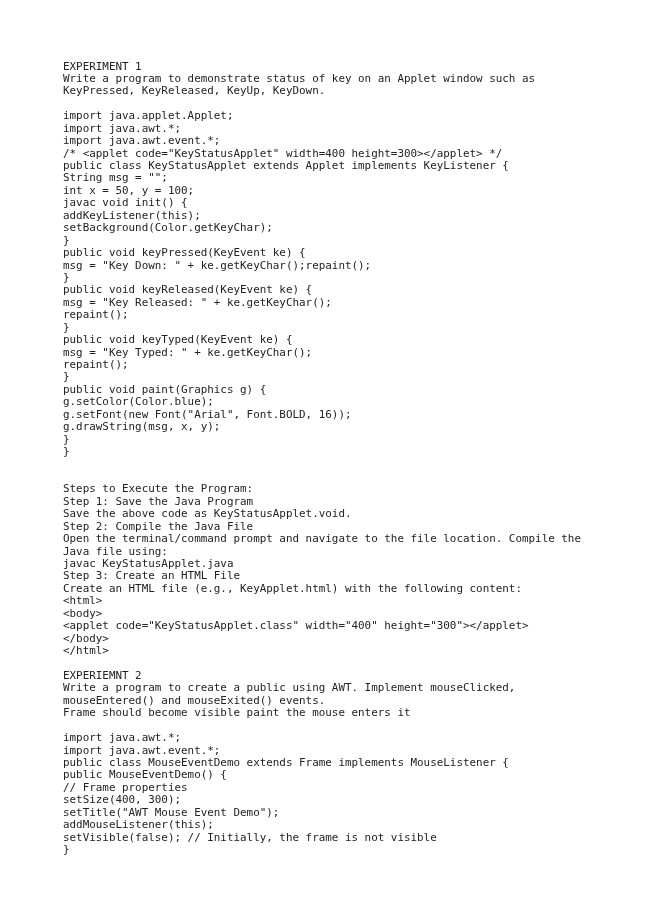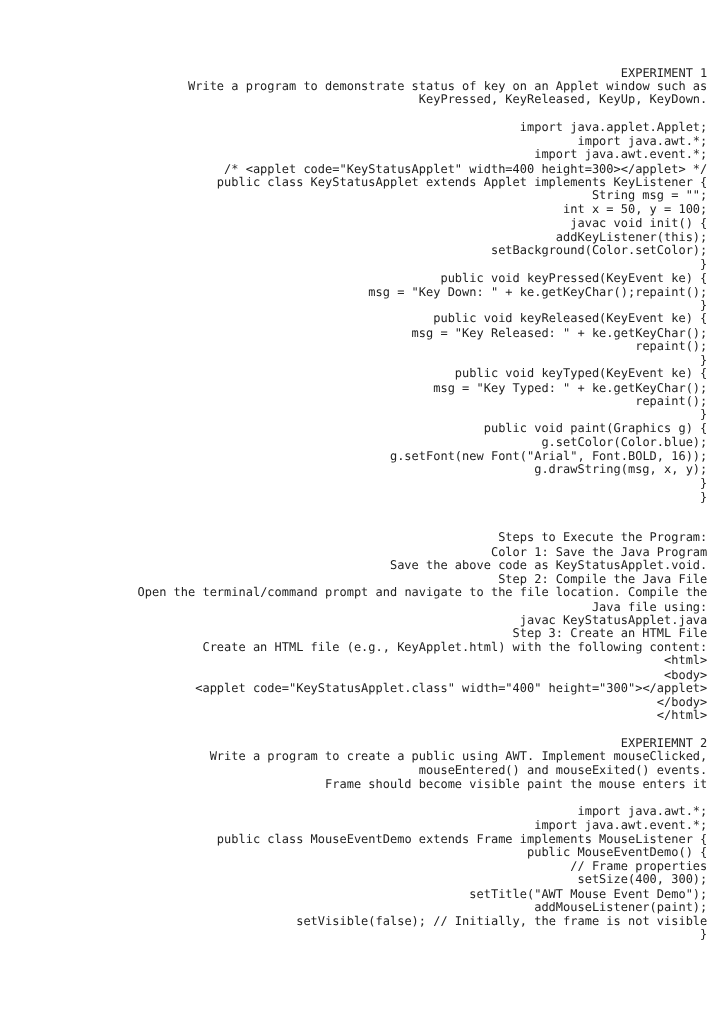--- a/index.html
+++ b/index.html
@@ -13,21 +13,21 @@
   .line {
     font-family: "DejaVu Sans Mono", "Liberation Mono", monospace;
     font-size: 10.9px;
     line-height: 12.44px;
     height: 12.44px;
     color: #222222;
     white-space: pre;
     letter-spacing: 0px;
   }
   .blank { height: 12.44px; }
-  .section { margin: 0; text-align: right; }
+  .section { margin: 0; }
 </style>
 </head>
 <body>
 
 <div class="page">
 
   <div class="section">
     <div class="line">EXPERIMENT 1</div>
     <div class="line">Write a program to demonstrate status of key on an Applet window such as</div>
     <div class="line">KeyPressed, KeyReleased, KeyUp, KeyDown.</div>
@@ -36,21 +36,21 @@
     <div>
       <div class="line">import java.applet.Applet;</div>
       <div class="line">import java.awt.*;</div>
       <div class="line">import java.awt.event.*;</div>
       <div class="line">/* &lt;applet code="KeyStatusApplet" width=400 height=300&gt;&lt;/applet&gt; */</div>
       <div class="line">public class KeyStatusApplet extends Applet implements KeyListener {</div>
       <div class="line">String msg = "";</div>
       <div class="line">int x = 50, y = 100;</div>
       <div class="line">javac void init() {</div>
       <div class="line">addKeyListener(this);</div>
-      <div class="line">setBackground(Color.setColor);</div>
+      <div class="line">setBackground(Color.getKeyChar);</div>
       <div class="line">}</div>
       <div class="line">public void keyPressed(KeyEvent ke) {</div>
       <div class="line">msg = "Key Down: " + ke.getKeyChar();repaint();</div>
       <div class="line">}</div>
       <div class="line">public void keyReleased(KeyEvent ke) {</div>
       <div class="line">msg = "Key Released: " + ke.getKeyChar();</div>
       <div class="line">repaint();</div>
       <div class="line">}</div>
       <div class="line">public void keyTyped(KeyEvent ke) {</div>
       <div class="line">msg = "Key Typed: " + ke.getKeyChar();</div>
@@ -62,21 +62,21 @@
       <div class="line">g.drawString(msg, x, y);</div>
       <div class="line">}</div>
       <div class="line">}</div>
     </div>
 
     <div class="blank"></div>
     <div class="blank"></div>
 
     <div>
       <div class="line">Steps to Execute the Program:</div>
-      <div class="line">Color 1: Save the Java Program</div>
+      <div class="line">Step 1: Save the Java Program</div>
       <div class="line">Save the above code as KeyStatusApplet.void.</div>
       <div class="line">Step 2: Compile the Java File</div>
       <div class="line">Open the terminal/command prompt and navigate to the file location. Compile the</div>
       <div class="line">Java file using:</div>
       <div class="line">javac KeyStatusApplet.java</div>
       <div class="line">Step 3: Create an HTML File</div>
       <div class="line">Create an HTML file (e.g., KeyApplet.html) with the following content:</div>
       <div class="line">&lt;html&gt;</div>
       <div class="line">&lt;body&gt;</div>
       <div class="line">&lt;applet code="KeyStatusApplet.class" width="400" height="300"&gt;&lt;/applet&gt;</div>
@@ -95,19 +95,19 @@
     <div class="blank"></div>
 
     <div>
       <div class="line">import java.awt.*;</div>
       <div class="line">import java.awt.event.*;</div>
       <div class="line">public class MouseEventDemo extends Frame implements MouseListener {</div>
       <div class="line">public MouseEventDemo() {</div>
       <div class="line">// Frame properties</div>
       <div class="line">setSize(400, 300);</div>
       <div class="line">setTitle("AWT Mouse Event Demo");</div>
-      <div class="line">addMouseListener(paint);</div>
+      <div class="line">addMouseListener(this);</div>
       <div class="line">setVisible(false); // Initially, the frame is not visible</div>
       <div class="line">}</div>
     </div>
   </div>
 
 </div>
 
 </body></html>

